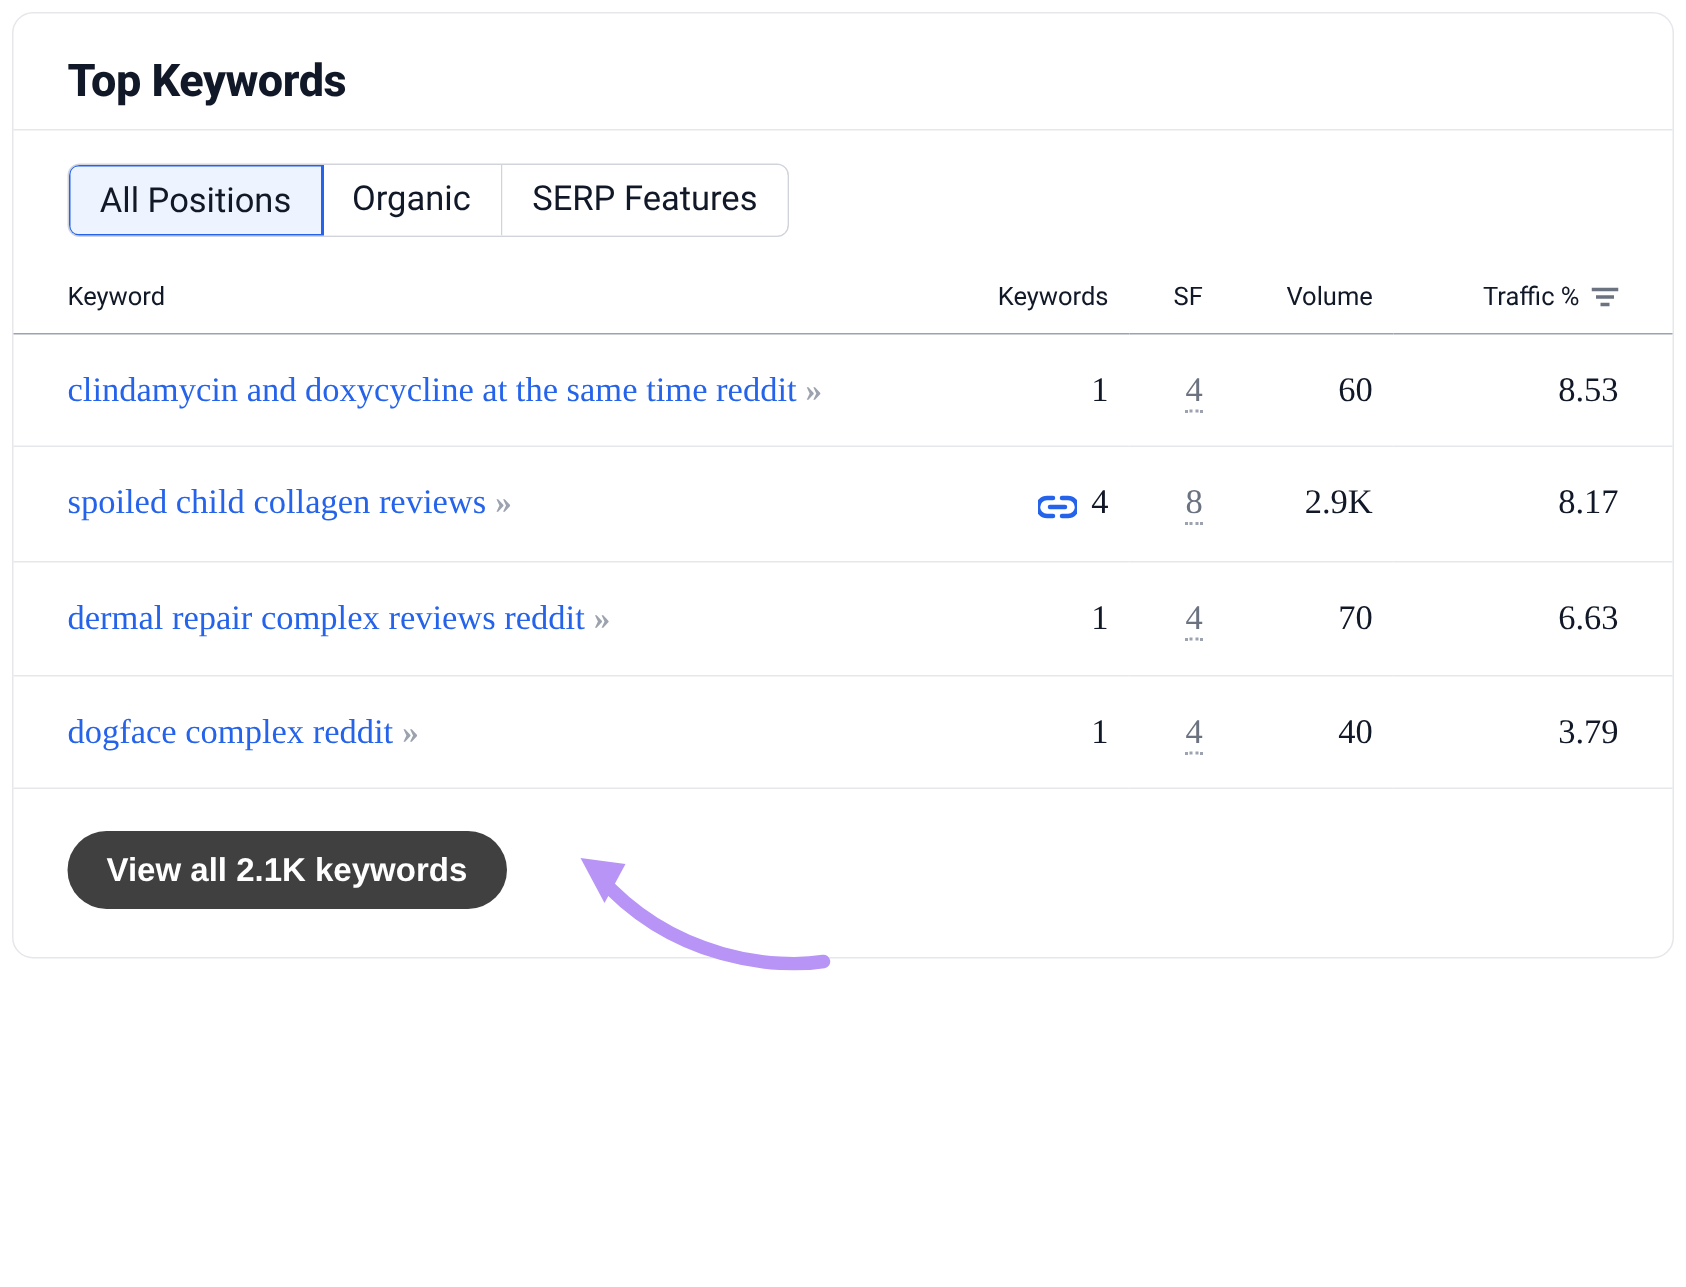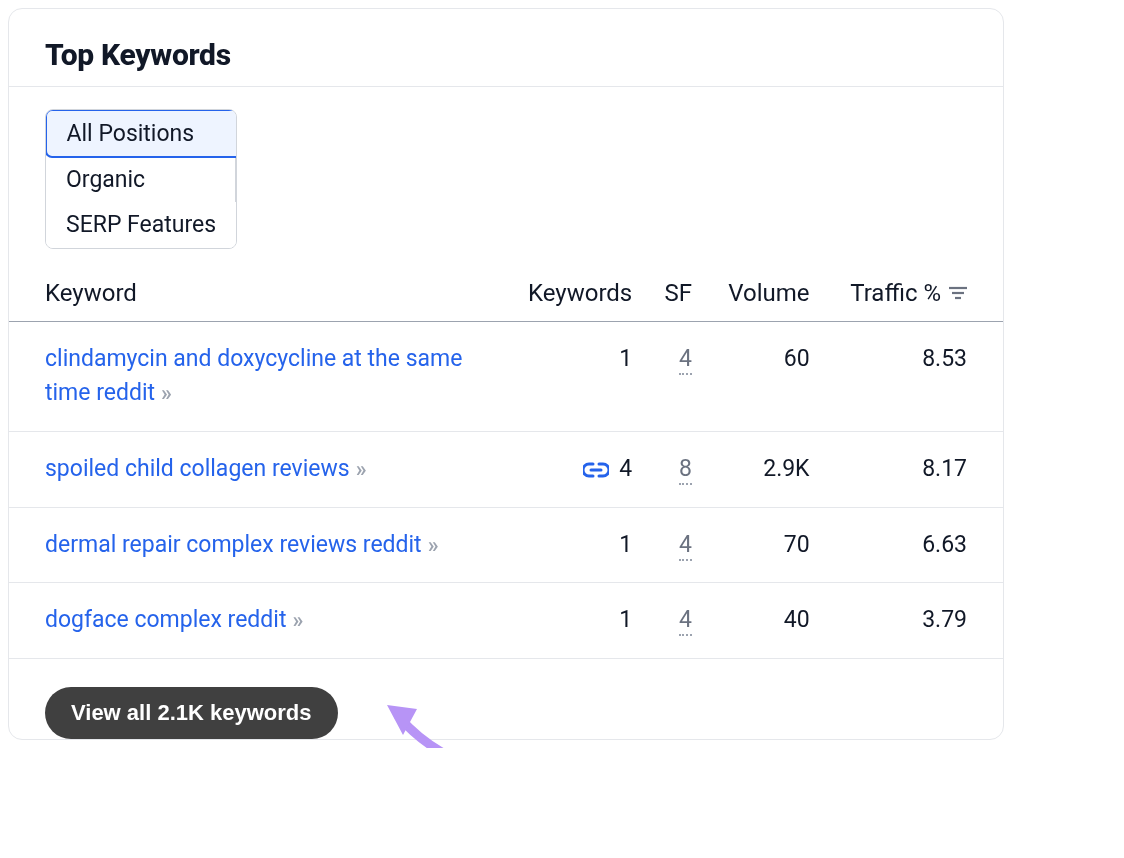--- a/index.html
+++ b/index.html
@@ -7,43 +7,43 @@
     margin: 0;
     padding: 0;
   }
   body {
     font-family: -apple-system, BlinkMacSystemFont, "Segoe UI", Roboto, Helvetica, Arial, sans-serif;
     background: #fff;
     padding: 8px;
     color: #111827;
   }
   .card {
-    width: 996px;
+    width: 1108px;
     border: 1px solid #e5e7eb;
     border-radius: 14px;
+    padding-bottom: 32px;
     background: #fff;
   }
   .card-header {
     padding: 28px 36px 14px 36px;
     border-bottom: 1px solid #e5e7eb;
   }
   .card-title {
     font-size: 30px;
     font-weight: 800;
     letter-spacing: -0.3px;
   }
   .tabs-wrap {
     padding: 22px 36px 10px 36px;
   }
   .tabs {
     display: inline-flex;
     border: 1.5px solid #d1d5db;
     border-radius: 8px;
     overflow: hidden;
-    flex-direction: column;
   }
   .tab {
     padding: 9px 20px;
     font-size: 23px;
     color: #111827;
     border-right: 1px solid #d1d5db;
     background: #fff;
     cursor: pointer;
     line-height: 1.2;
   }
@@ -56,21 +56,21 @@
     position: relative;
     z-index: 1;
   }
   table.kw {
     width: 100%;
     border-collapse: collapse;
   }
   table.kw thead th {
     text-align: right;
     font-weight: 400;
-    font-size: 24px;
+    font-size: 17px;
     color: #111827;
     padding: 20px 14px 14px 14px;
     border-bottom: 1.5px solid #9ca3af;
   }
   table.kw thead th:first-child {
     text-align: left;
     padding-left: 36px;
   }
   table.kw thead th:last-child {
     padding-right: 36px;
@@ -83,20 +83,21 @@
   }
   .sort-icon svg { display: block; }
   table.kw tbody td {
     padding: 20px 14px;
     border-bottom: 1px solid #e5e7eb;
     font-size: 23px;
     text-align: right;
     vertical-align: top;
     line-height: 1.5;
     color: #111827;
+    font-family: Liberation Serif, serif;
   }
   table.kw tbody td:first-child {
     text-align: left;
     padding-left: 36px;
     max-width: 460px;
   }
   table.kw tbody td:last-child {
     padding-right: 36px;
   }
   .kw-link {

